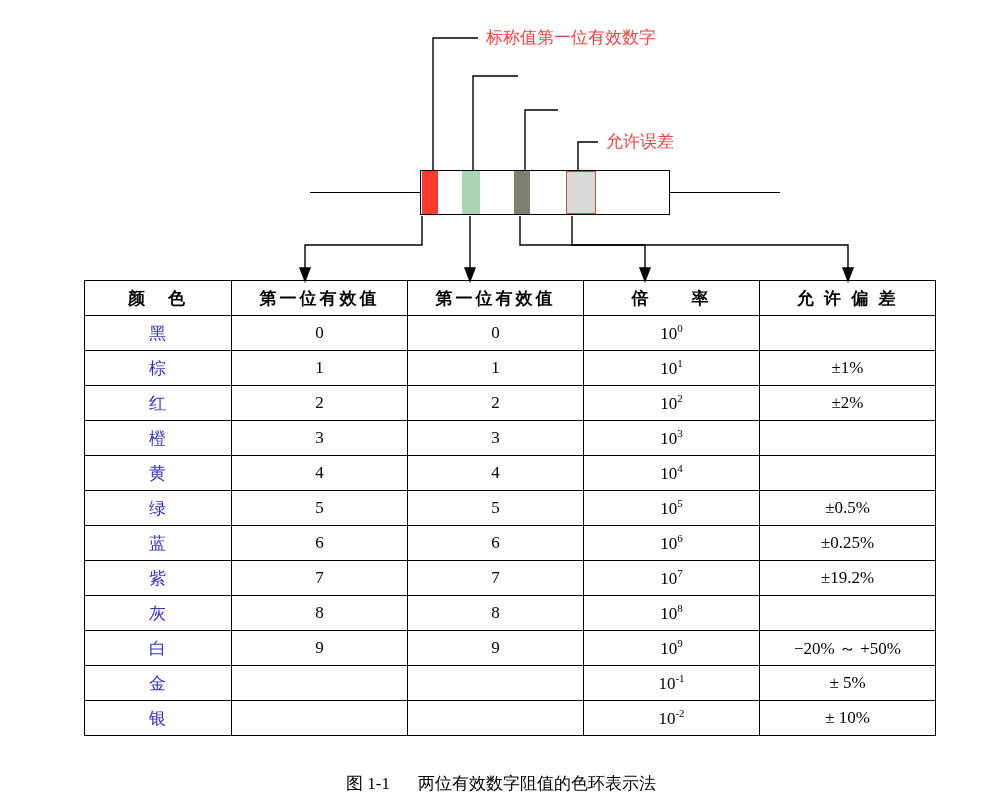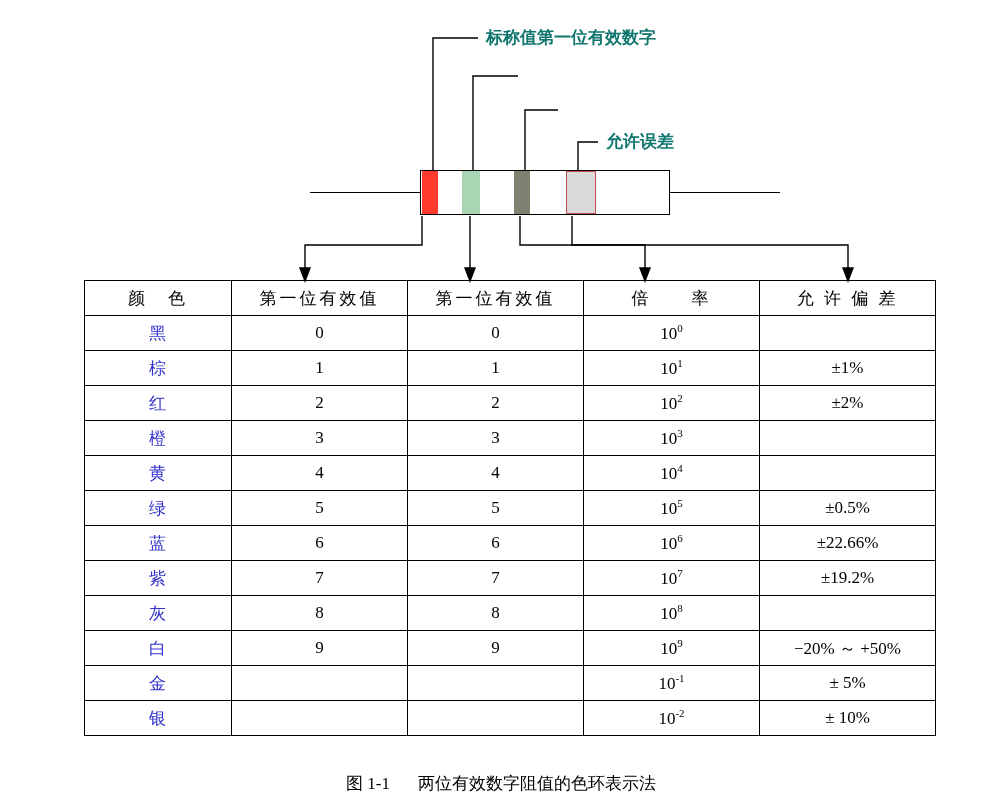--- a/index.html
+++ b/index.html
@@ -19,22 +19,21 @@
     position: relative;
     width: 1002px;
     height: 805px;
   }
   
   .callout-label {
     position: absolute;
     font-size: 17px;
     line-height: 20px;
     white-space: nowrap;
-    color: #0f766e;
-    font-weight: bold;
+    color: #ef4444;
   }
   
   #overlay {
     position: absolute;
     left: 0;
     top: 0;
     width: 1002px;
     height: 805px;
     pointer-events: none;
   }
@@ -86,21 +85,21 @@
   table.color-table td {
     border: 1px solid #000;
     height: 34px;
     text-align: center;
     vertical-align: middle;
     font-size: 17px;
     font-family: "Liberation Serif", "DejaVu Serif", serif;
     padding: 0;
   }
   table.color-table th {
-    font-weight: normal;
+    font-weight: bold;
     letter-spacing: 3px;
     border-radius: 15px;
   }
   td.color-name {
     color: #3333cc;
     letter-spacing: 1px;
   }
   sup {
     font-size: 11px;
     vertical-align: super;
@@ -213,21 +212,21 @@
             <td>5</td>
             <td>5</td>
             <td><span>10</span><sup>5</sup></td>
             <td>±0.5%</td>
           </tr>
           <tr>
             <td class="color-name">蓝</td>
             <td>6</td>
             <td>6</td>
             <td><span>10</span><sup>6</sup></td>
-            <td>±22.66%</td>
+            <td>±0.25%</td>
           </tr>
           <tr>
             <td class="color-name">紫</td>
             <td>7</td>
             <td>7</td>
             <td><span>10</span><sup>7</sup></td>
             <td>±19.2%</td>
           </tr>
           <tr>
             <td class="color-name">灰</td>

